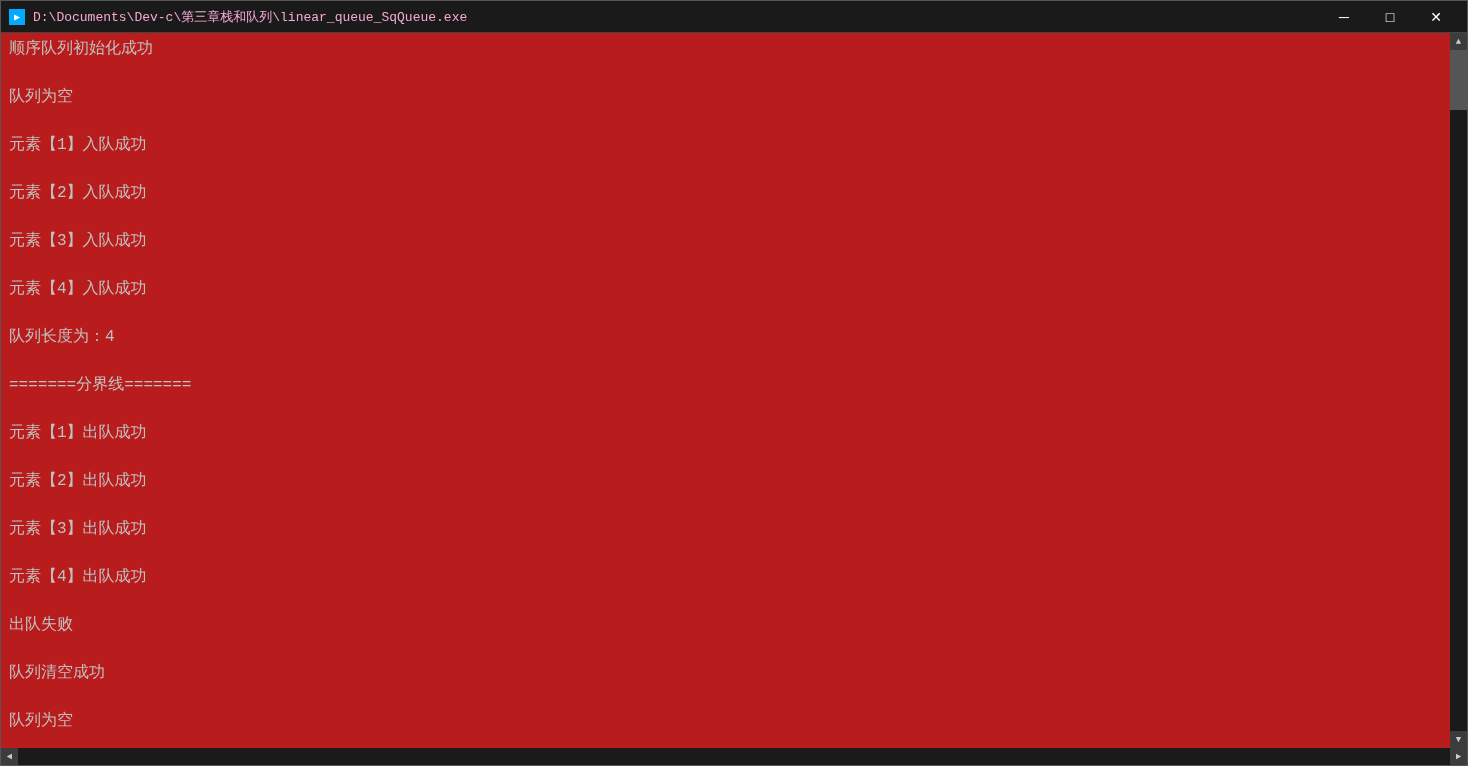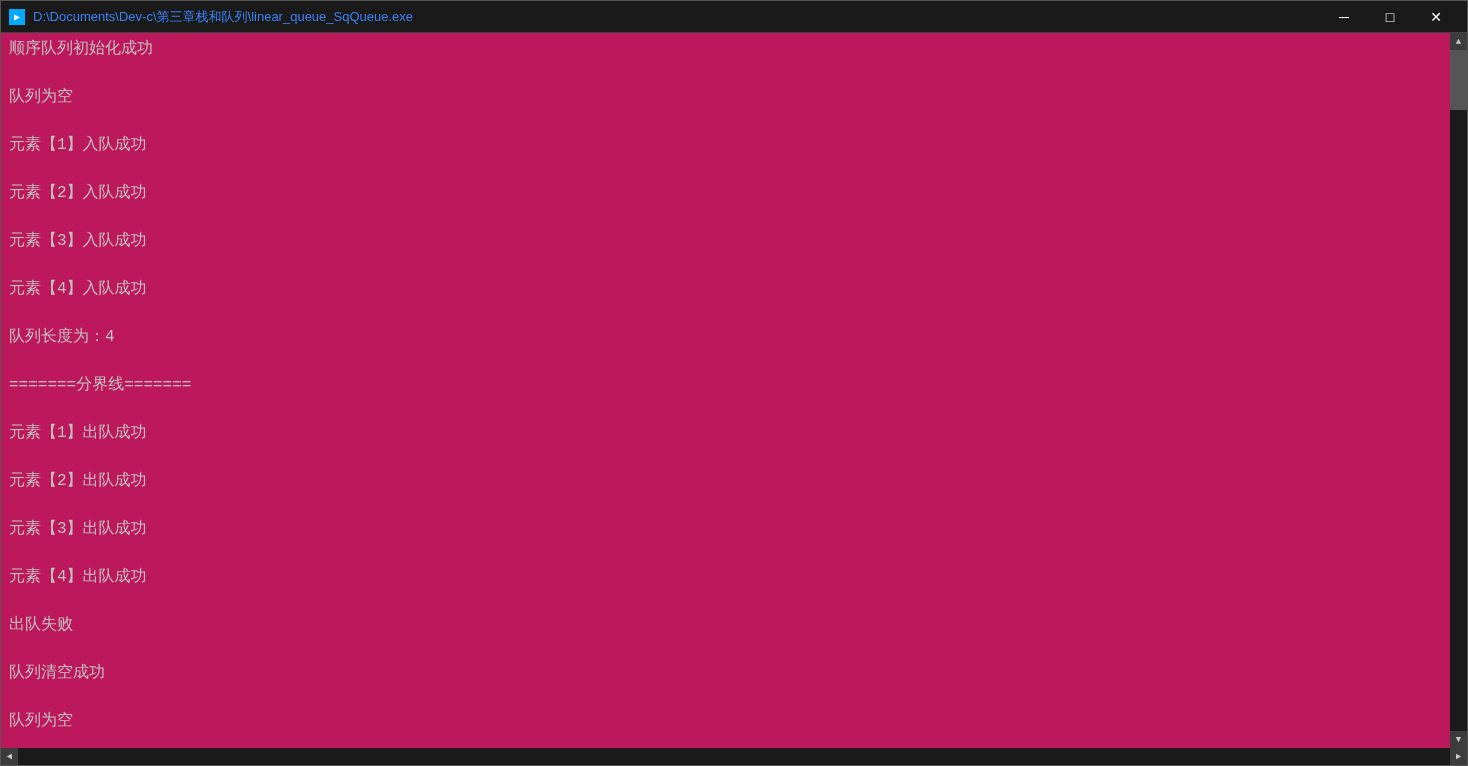--- a/index.html
+++ b/index.html
@@ -42,23 +42,23 @@
       flex-shrink: 0;
       display: flex;
       align-items: center;
       justify-content: center;
       font-size: 10px;
       color: white;
       font-weight: bold;
     }
 
     .title-bar-text {
-      color: #3b82f6;
+      color: #f9a8d4;
       font-size: 13px;
-      font-family: Liberation Sans, sans-serif;
+      font-family: Liberation Mono, monospace;
       flex: 1;
     }
 
     .title-bar-buttons {
       display: flex;
       gap: 0;
     }
 
     .title-bar-btn {
       width: 46px;
@@ -75,21 +75,21 @@
     }
 
     .window-body {
       display: flex;
       flex: 1;
       overflow: hidden;
     }
 
     .console-area {
       flex: 1;
-      background: #be185d;
+      background: #b91c1c;
       padding: 4px 8px;
       overflow-y: auto;
       color: #c0c0c0;
       font-size: 16px;
       line-height: 1.5;
       font-family: 'Courier New', Consolas, monospace;
     }
 
     .console-area .line {
       display: block;

